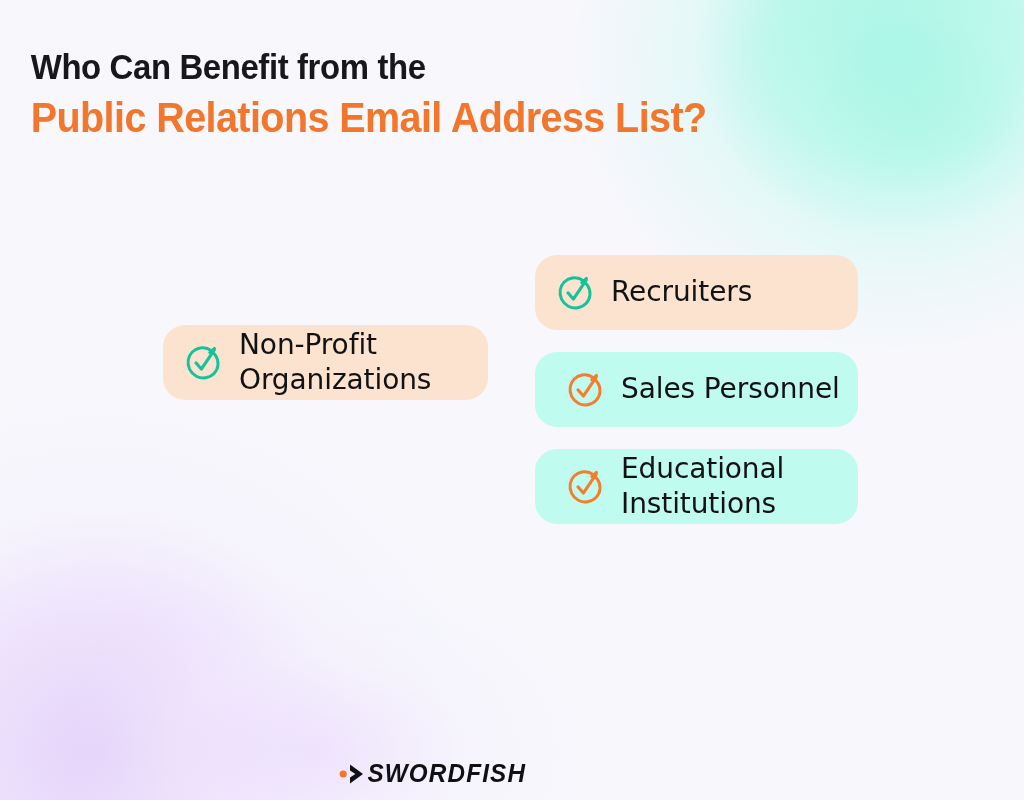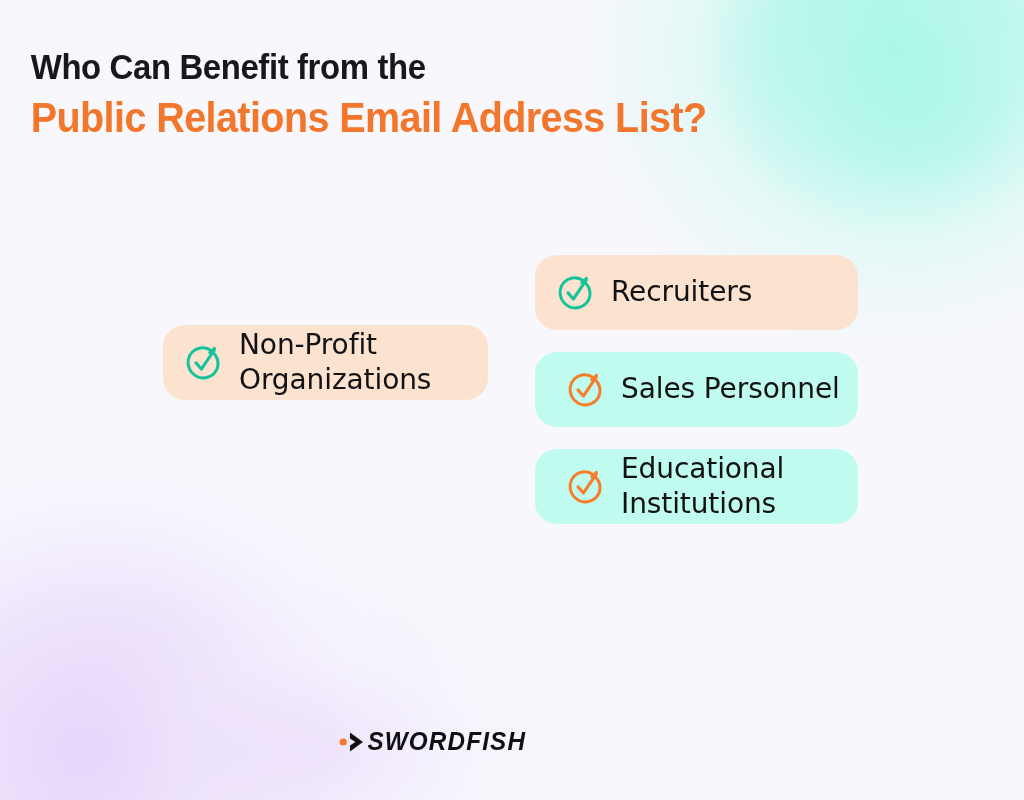--- a/index.html
+++ b/index.html
@@ -110,21 +110,21 @@
     font-weight:400;
     color:#121214;
     line-height:1.22;
     letter-spacing:-0.1px;
     white-space:pre-line;
   }
 
   
   #logo {
     position:absolute;
-    left:0; top:727px; width:868px;
+    left:0; top:759px; width:868px;
     display:flex; align-items:center; justify-content:center;
   }
   #logo-mark { display:block; }
   #logo-text {
     font-family:"Liberation Sans", sans-serif;
     font-size:25px;
     font-weight:bold;
     font-style:italic;
     color:#101012;
     letter-spacing:1.2px;

